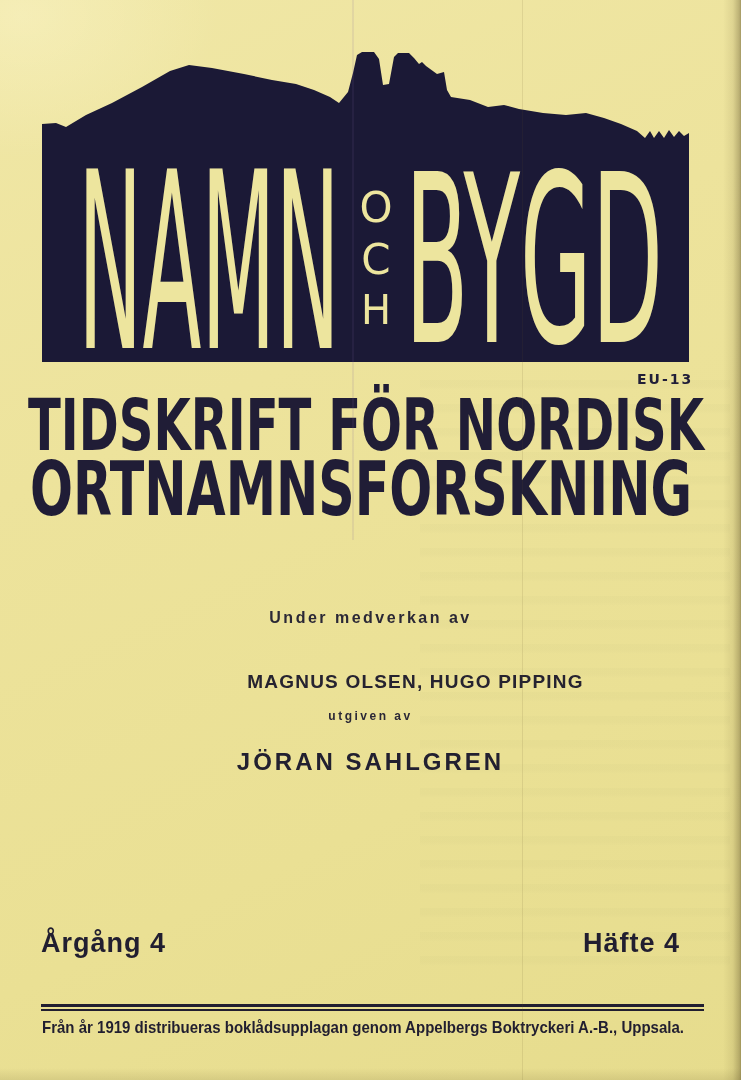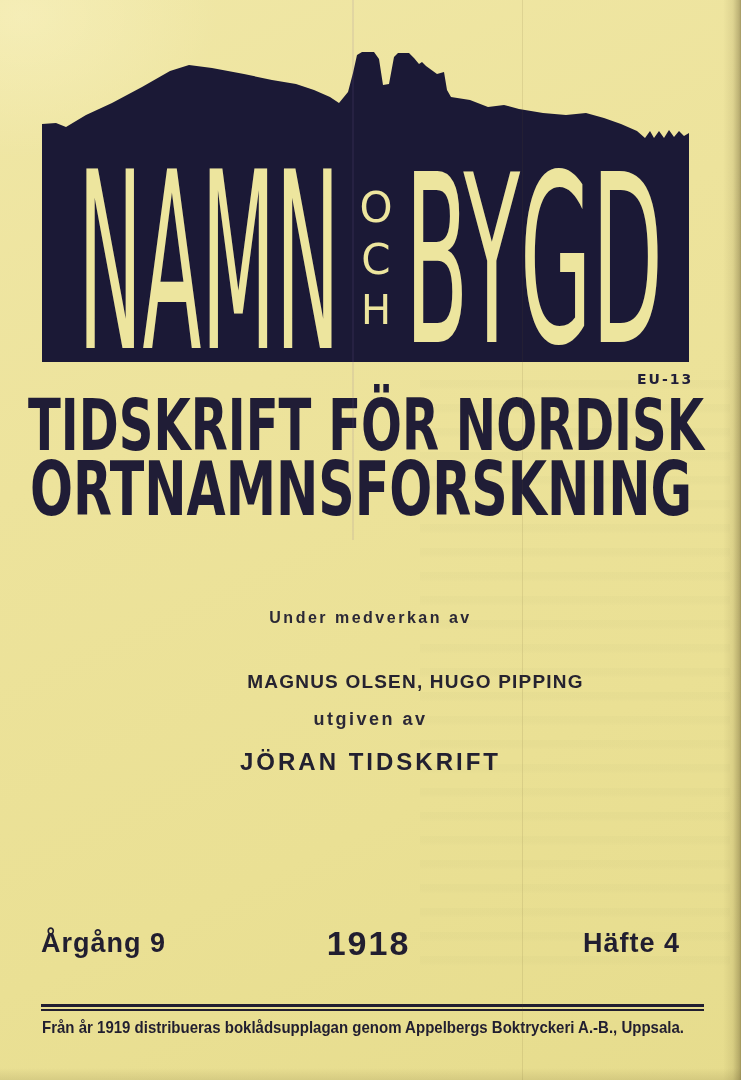--- a/index.html
+++ b/index.html
@@ -24,21 +24,21 @@
   .show-through{position:absolute;left:420px;top:380px;width:310px;height:600px;opacity:0.5;
     background:repeating-linear-gradient(to bottom, rgba(100,115,70,0.05) 0px, rgba(100,115,70,0.05) 6px, rgba(100,115,70,0) 10px, rgba(100,115,70,0) 24px);}
   
   .masthead{position:absolute;left:0;top:0;width:741px;height:540px;}
   .masthead text{font-family:"DejaVu Sans", sans-serif;}
   
   .cline{position:absolute;left:0;width:741px;text-align:center;white-space:nowrap;}
   .intro{top:609px;font-size:16px;letter-spacing:2.5px;font-weight:700;color:#2b2836;}
   .names1{top:648px;font-size:15.5px;letter-spacing:1.2px;font-weight:700;color:#262330;}
   .names2{top:671px;font-size:19px;letter-spacing:1.2px;font-weight:700;color:#262330;margin-left:45px;}
-  .pubintro{top:709px;font-size:18px;letter-spacing:2.5px;font-weight:600;color:#2b2836;}
+  .pubintro{top:709px;font-size:12px;letter-spacing:2.5px;font-weight:600;color:#2b2836;}
   .editor{top:748px;font-size:24px;line-height:28px;letter-spacing:3px;font-weight:700;color:#222030;}
   
   .issue-row{position:absolute;left:41px;top:926px;width:639px;height:34px;
     display:flex;justify-content:space-between;align-items:center;}
   .issue-row .vol{font-size:27px;font-weight:700;letter-spacing:1px;color:#211e30;}
   .issue-row .yr{font-size:34px;font-weight:700;letter-spacing:2px;color:#211e30;}
   .issue-row .num{font-size:27px;font-weight:700;letter-spacing:1px;color:#211e30;margin-left:12px;}
   
   .rule{position:absolute;left:41px;top:1004px;width:663px;height:2px;
     border-top:3px solid #211e30;border-bottom:2px solid #211e30;}
@@ -94,25 +94,24 @@
       <text x="0" y="0" font-size="50" font-weight="bold" fill="#201d36" textLength="676" lengthAdjust="spacingAndGlyphs">TIDSKRIFT FÖR NORDISK</text>
     </g>
     <g transform="translate(30,515) scale(1,1.45)">
       <text x="0" y="0" font-size="52" font-weight="bold" fill="#201d36" textLength="662" lengthAdjust="spacingAndGlyphs">ORTNAMNSFORSKNING</text>
     </g>
   </svg>
 
   <div class="cline intro">Under medverkan av</div>
   <div class="cline names2">MAGNUS OLSEN, HUGO PIPPING</div>
   <div class="cline pubintro">utgiven av</div>
-  <div class="cline editor">JÖRAN TIDSKRIFT</div>
+  <div class="cline editor">JÖRAN SAHLGREN</div>
 
   <div class="issue-row">
-    <span class="vol">Årgång 9</span>
-    <span class="yr">1918</span>
+    <span class="vol">Årgång 4</span>
     <span class="num">Häfte 4</span>
   </div>
 
   <div class="rule"></div>
 
   <svg class="imprint-svg" viewBox="0 0 741 30">
     <text x="42" y="17" font-size="17" font-weight="bold" fill="#211e30" font-family="Liberation Sans, sans-serif" textLength="642" lengthAdjust="spacingAndGlyphs">Från år 1919 distribueras boklådsupplagan genom Appelbergs Boktryckeri A.-B., Uppsala.</text>
   </svg>
 
   <div class="crease-a"></div>

